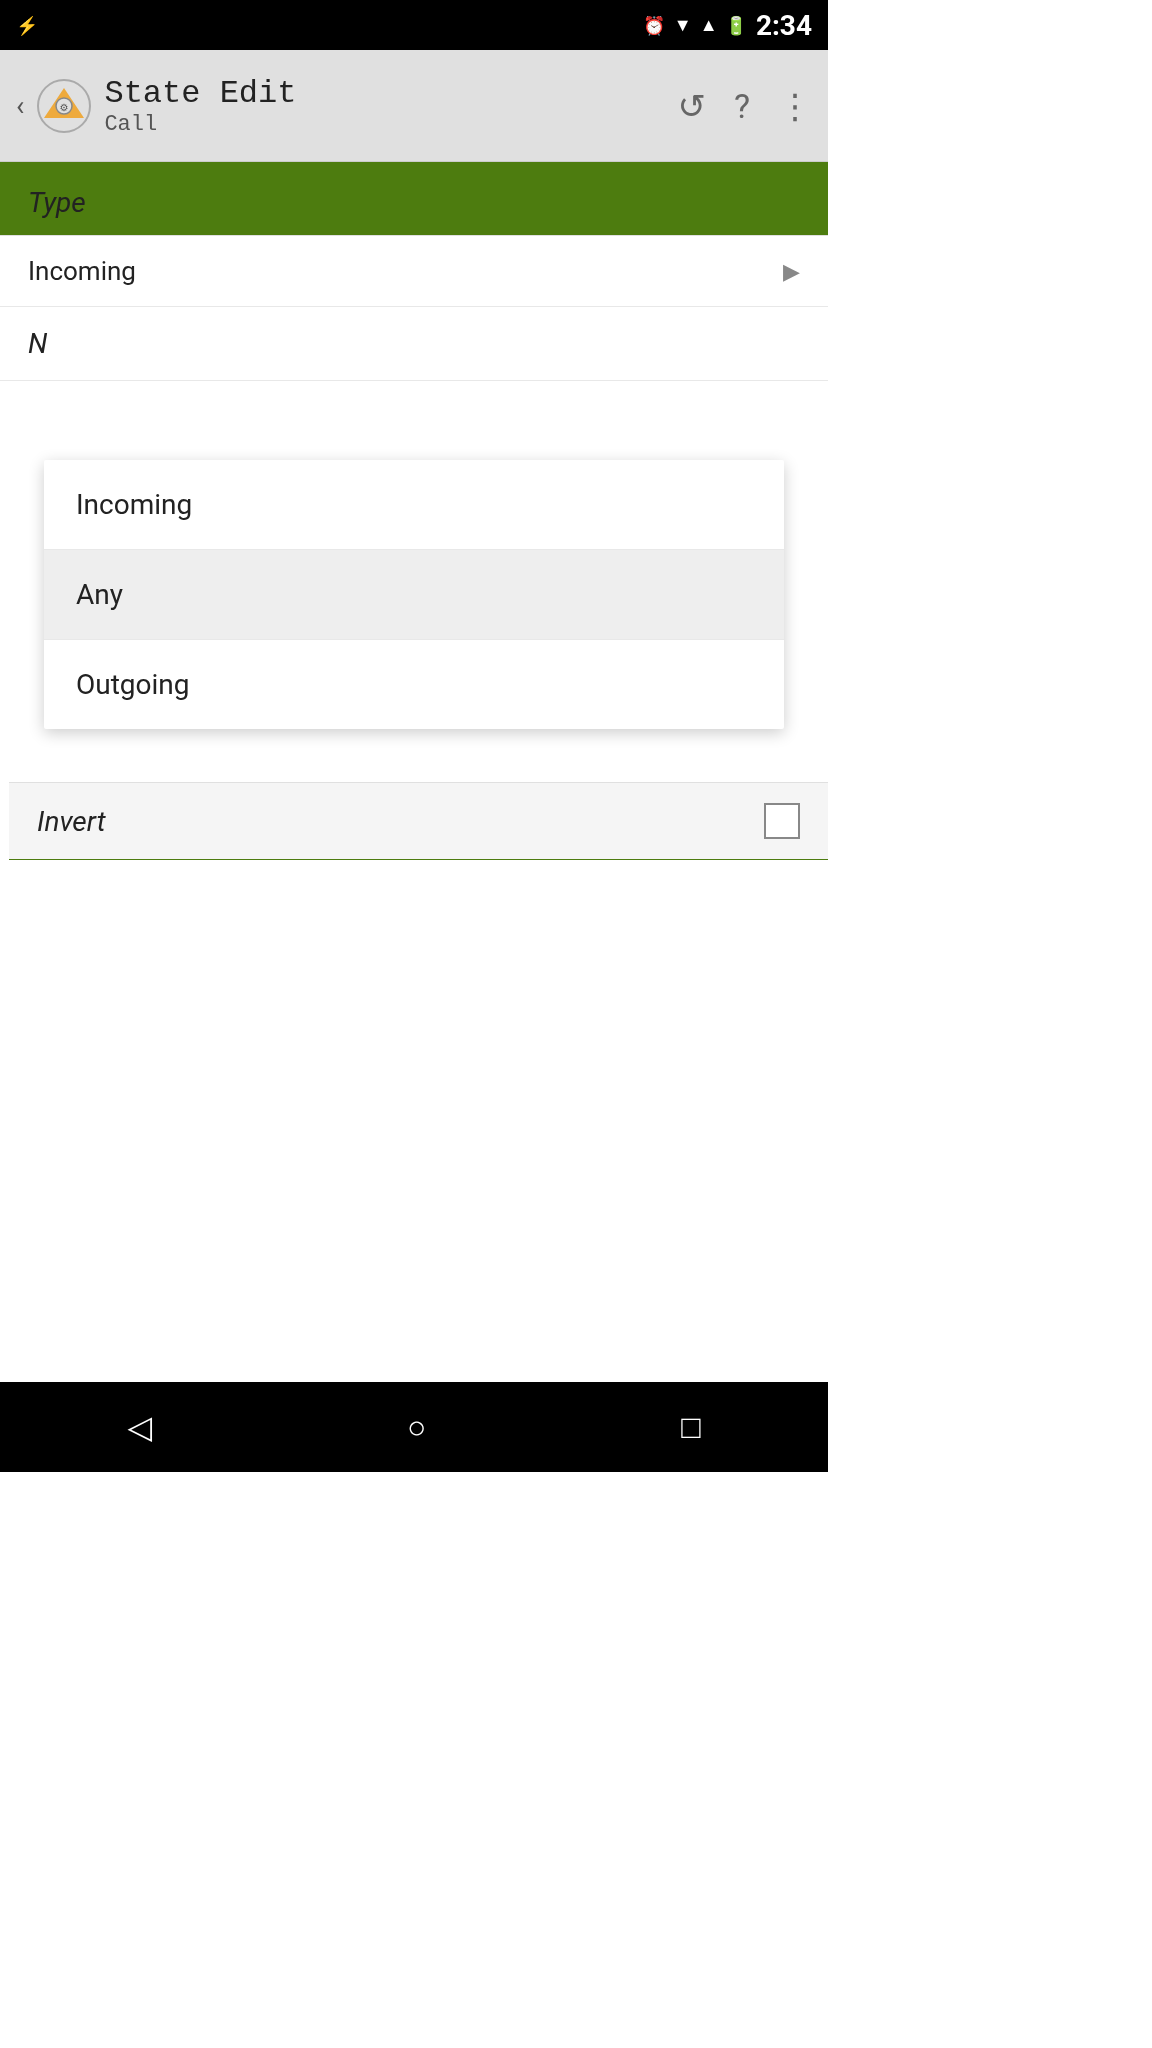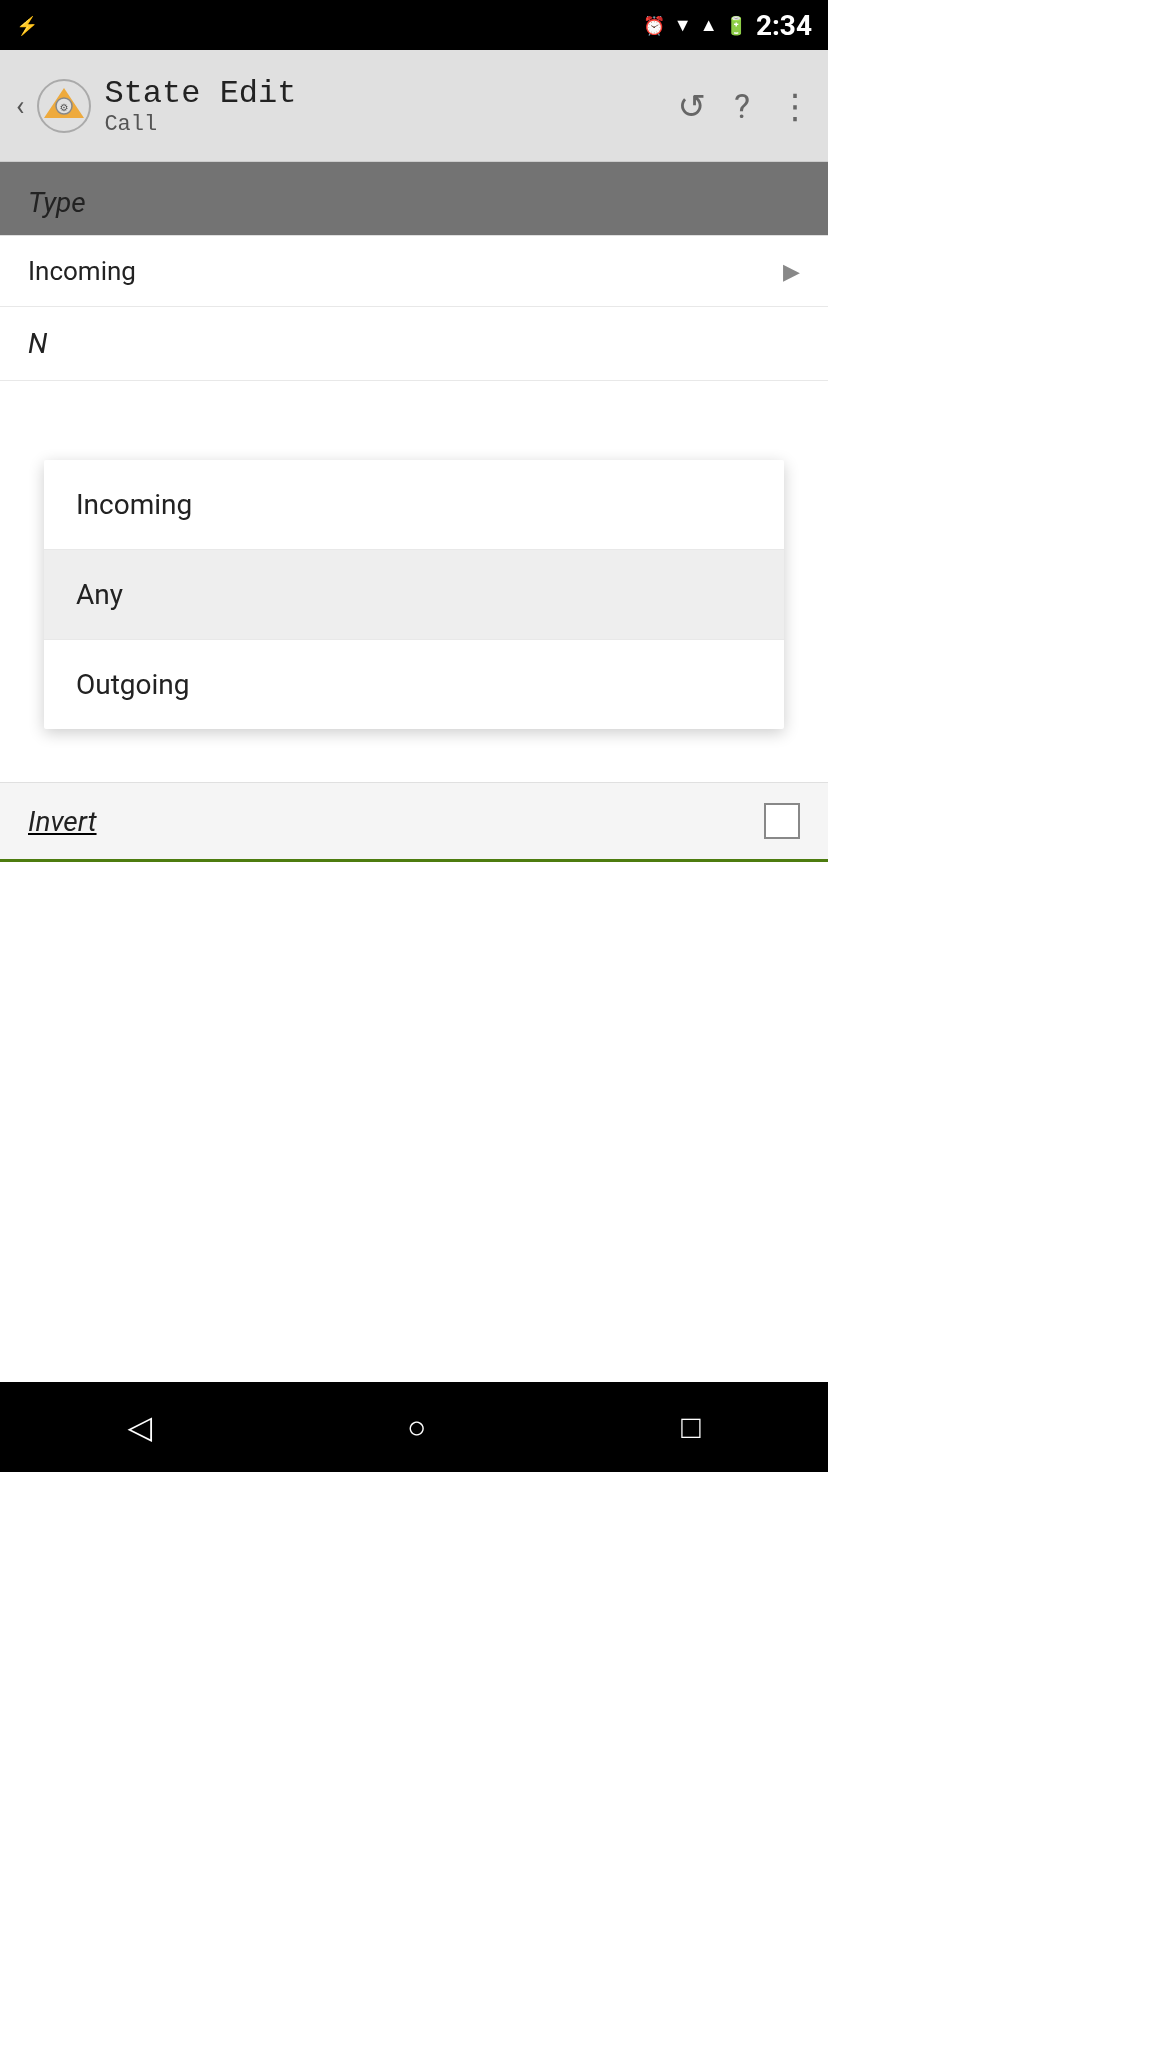--- a/index.html
+++ b/index.html
@@ -110,21 +110,21 @@
 
     .toolbar-icon {
       color: #666666;
       font-size: 30px;
       cursor: pointer;
     }
 
     
     .section-header {
       padding: 24px 28px 16px 28px;
-      background: #737373;
+      background: #4d7c0f;
       border-bottom: 1px solid #e0e0e0;
     }
 
     .section-label {
       font-size: 28px;
       font-style: italic;
       color: #222222;
       font-weight: 400;
     }
 
@@ -292,21 +292,21 @@
     <div class="dropdown-menu">
       <div class="dropdown-option">Incoming</div>
       <div class="dropdown-option selected">Any</div>
       <div class="dropdown-option">Outgoing</div>
     </div>
 
     <div class="white-area"></div>
 
   </div>
 
-  <div style="position: absolute; top: 620px; left: 0; right: 0; display: flex; align-items: center; padding: 20px 28px; background: #f5f5f5; border-top: 1px solid #e0e0e0; border-bottom: 3px solid #4d7c0f; z-index: 50; text-decoration: underline;">
+  <div style="position: absolute; top: 620px; left: 9px; right: 0; display: flex; align-items: center; padding: 20px 28px; background: #f5f5f5; border-top: 1px solid #e0e0e0; border-bottom: 1px solid #4d7c0f; z-index: 50;">
     <span style="font-size:28px; font-style:italic; color:#222222; flex:1;">Invert</span>
     <div class="checkbox"></div>
   </div>
 
 </div>
 
 <div class="bottom-nav">
   <span class="nav-icon">◁</span>
   <span class="nav-icon">○</span>
   <span class="nav-icon">□</span>

